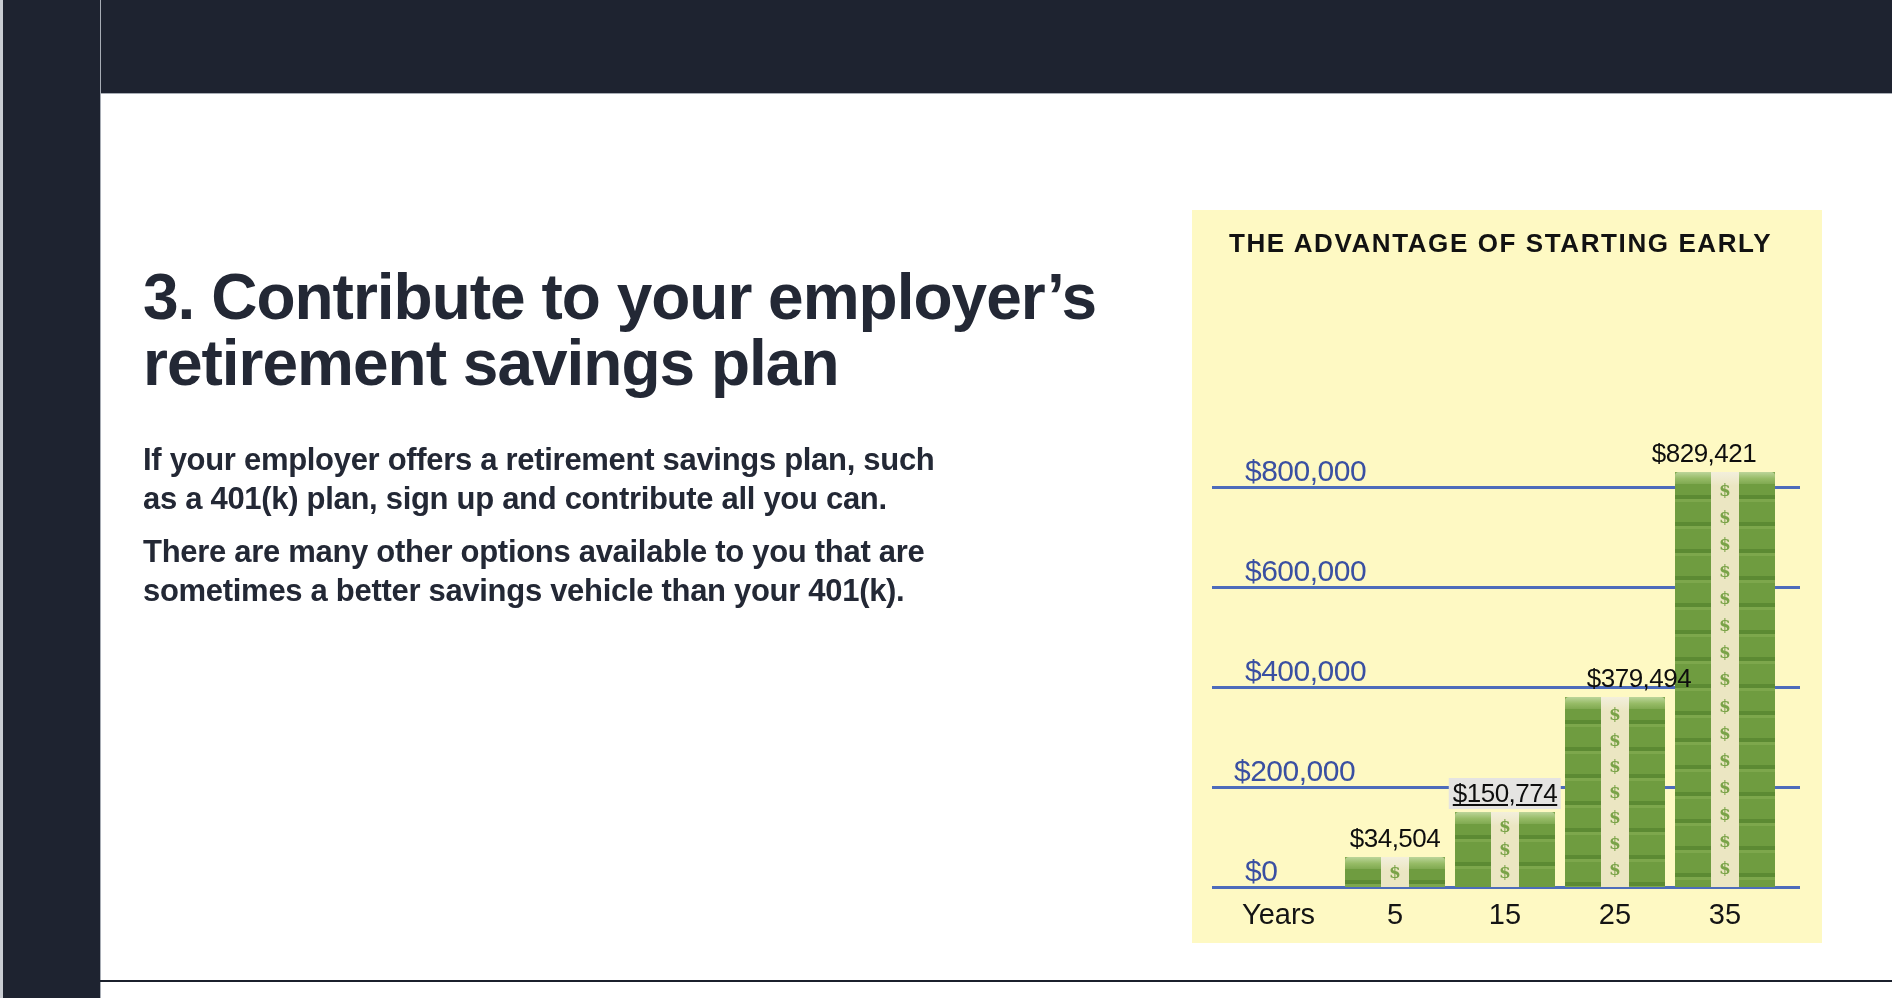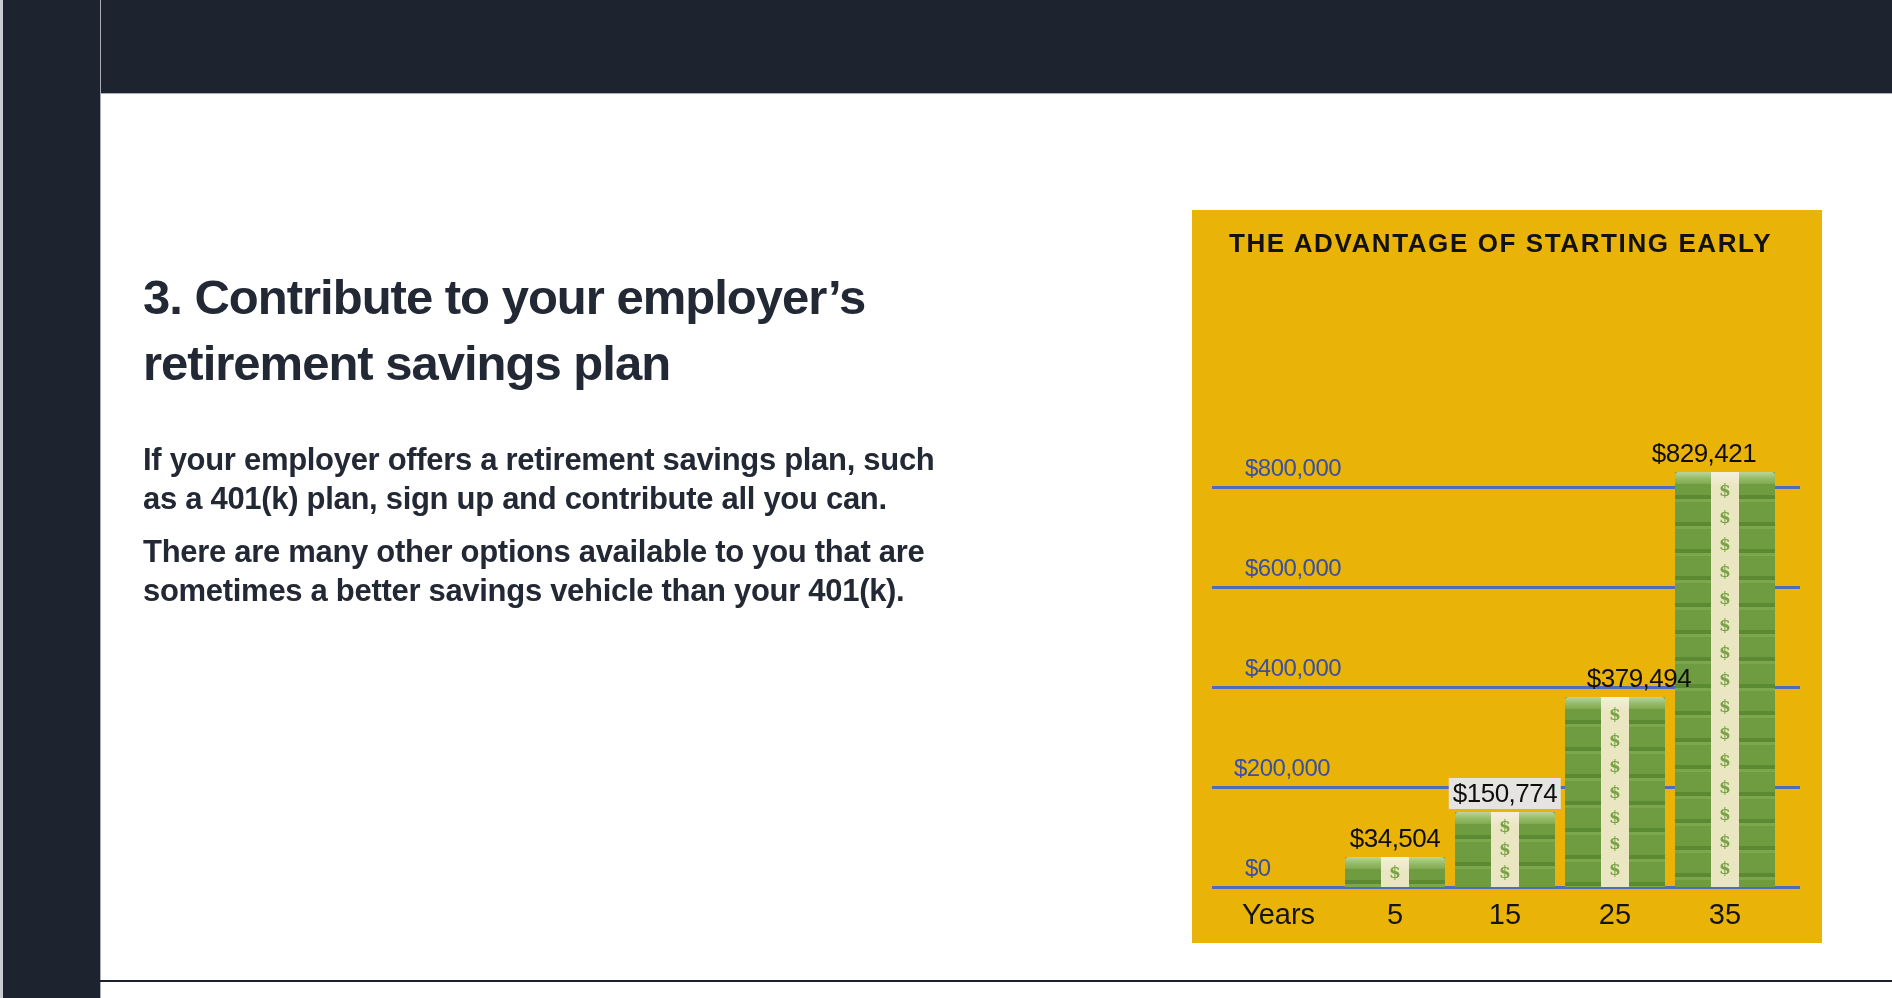--- a/index.html
+++ b/index.html
@@ -9,47 +9,47 @@
   }
   
   .edge-strip{position:absolute;left:0;top:0;width:3px;height:998px;background:#c9ccd2;}
   .frame-top{position:absolute;left:3px;top:0;right:0;height:93px;background:#1e2330;border-bottom:1px solid #a8adb5;}
   .frame-left{position:absolute;left:3px;top:0;width:97px;height:998px;background:#1e2330;border-right:1px solid #a8adb5;}
   .bottom-rule{position:absolute;left:100px;right:0;top:980px;height:2px;background:#1b202c;}
 
   
   .headline{
     position:absolute;left:143px;top:264px;width:960px;
-    font-weight:900;font-size:49px;line-height:66px;letter-spacing:-1px;
+    font-weight:900;font-size:64px;line-height:66px;letter-spacing:-1px;
     color:#232835;
   }
   .para{
     position:absolute;left:143px;width:920px;
     font-weight:bold;font-size:31px;line-height:39px;letter-spacing:-0.3px;
     color:#232835;
   }
   .para1{top:440px;}
   .para2{top:532px;}
 
   
   .chart-panel{
     position:absolute;left:1192px;top:210px;width:630px;height:733px;
-    background:#eab308;
+    background:#fef9c3;
   }
   .chart-title{
     position:absolute;left:37px;top:18px;
     font-size:26px;font-weight:600;letter-spacing:1.6px;color:#121212;white-space:nowrap;
   }
   .chart-sub{
     position:absolute;left:37px;top:57px;
     font-size:23.5px;line-height:33.4px;letter-spacing:0.5px;color:#1a1a1a;
   }
   .gridline{position:absolute;height:3px;background:#4d6cbb;z-index:1;}
   .ytick{
-    position:absolute;z-index:1;font-size:24px;font-weight:500;letter-spacing:-0.5px;
+    position:absolute;z-index:1;font-size:30px;font-weight:500;letter-spacing:-0.5px;
     color:#3a50a2;white-space:nowrap;
   }
   .bar{position:absolute;z-index:2;
     background:repeating-linear-gradient(180deg,
       #7da74c 0px,#7da74c 3px,
       #6f9c40 3px,#6f9c40 23px,
       #5c8a33 23px,#5c8a33 27px);
   }
   .bar .cap{
     position:absolute;top:0;left:0;right:0;height:12px;
@@ -123,21 +123,21 @@
       <div class="bar-label" style="left: 203px; top: 613px;">$34,504</div>
       <div class="xtick" style="left: 153px;">5</div>
       <div class="bar" style="left: 263px; width: 100px; top: 602px; height: 75px;">
         <div class="cap"></div>
         <div class="band">
           <span>$</span>
           <span>$</span>
           <span>$</span>
         </div>
       </div>
-      <div class="bar-label on-grid" style="left: 313px; top: 568px;">$150,774</div>
+      <div class="bar-label on-grid" style="left: 313px; top: 568px; text-decoration: underline;">$150,774</div>
       <div class="xtick" style="left: 263px;">15</div>
       <div class="bar" style="left: 373px; width: 100px; top: 487px; height: 190px;">
         <div class="cap"></div>
         <div class="band">
           <span>$</span>
           <span>$</span>
           <span>$</span>
           <span>$</span>
           <span>$</span>
           <span>$</span>

